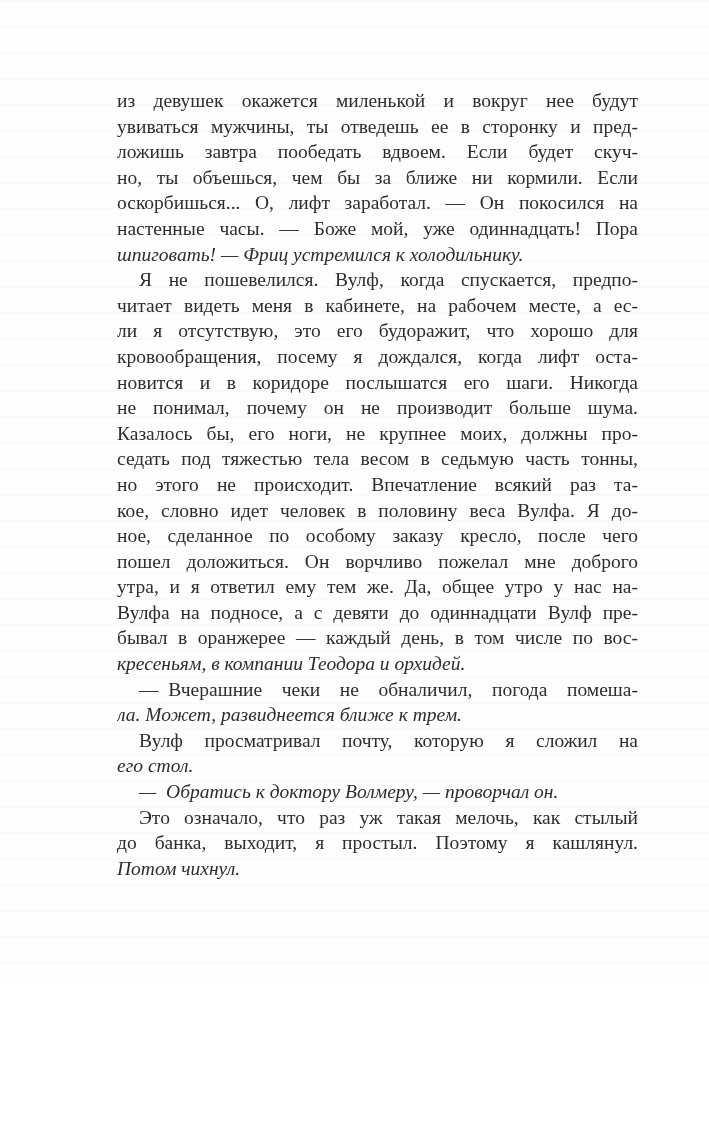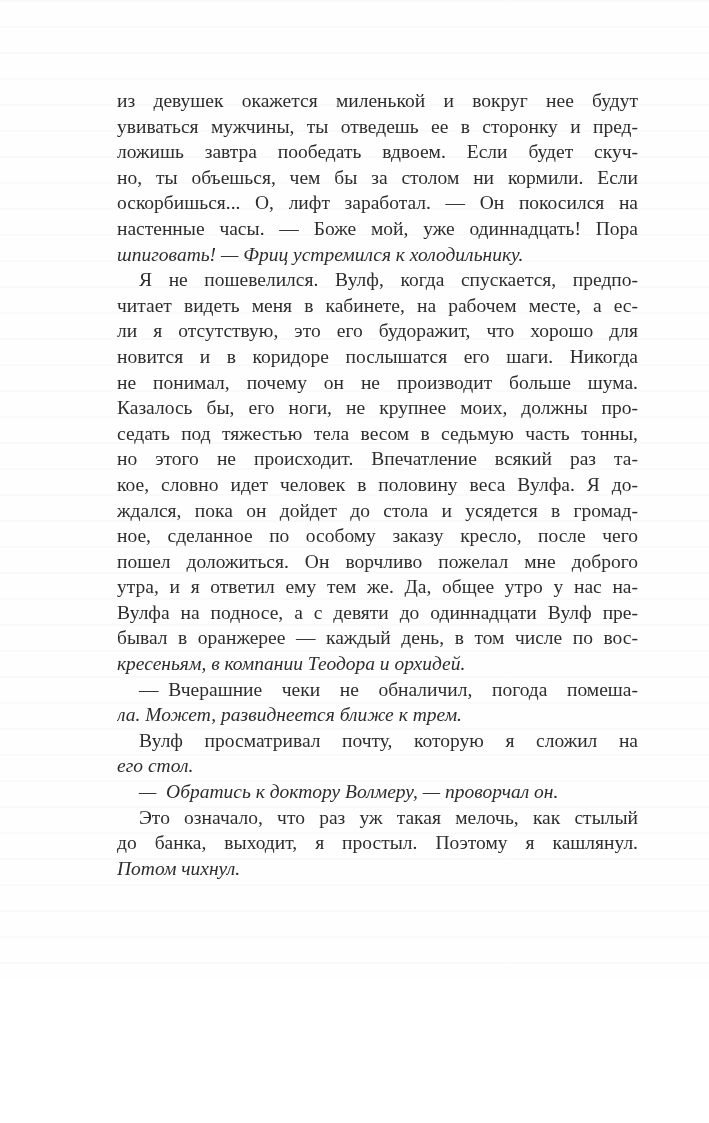--- a/index.html
+++ b/index.html
@@ -75,34 +75,34 @@
 </style>
 </head>
 <body>
 
 <div class="page">
 
   <div class="text-block">
       <div class="line">из девушек окажется миленькой и вокруг нее будут</div>
       <div class="line">увиваться мужчины, ты отведешь ее в сторонку и пред-</div>
       <div class="line">ложишь завтра пообедать вдвоем. Если будет скуч-</div>
-      <div class="line">но, ты объешься, чем бы за столом ни кормили. Если</div>
+      <div class="line">но, ты объешься, чем бы за ближе ни кормили. Если</div>
       <div class="line">оскорбишься... О, лифт заработал. — Он покосился на</div>
       <div class="line">настенные часы. — Боже мой, уже одиннадцать! Пора</div>
       <div class="line par-end">шпиговать! — Фриц устремился к холодильнику.</div>
       <div class="line indent">Я не пошевелился. Вулф, когда спускается, предпо-</div>
       <div class="line">читает видеть меня в кабинете, на рабочем месте, а ес-</div>
       <div class="line">ли я отсутствую, это его будоражит, что хорошо для</div>
+      <div class="line">кровообращения, посему я дождался, когда лифт оста-</div>
       <div class="line">новится и в коридоре послышатся его шаги. Никогда</div>
       <div class="line">не понимал, почему он не производит больше шума.</div>
       <div class="line">Казалось бы, его ноги, не крупнее моих, должны про-</div>
       <div class="line">седать под тяжестью тела весом в седьмую часть тонны,</div>
       <div class="line">но этого не происходит. Впечатление всякий раз та-</div>
       <div class="line">кое, словно идет человек в половину веса Вулфа. Я до-</div>
-      <div class="line">ждался, пока он дойдет до стола и усядется в громад-</div>
       <div class="line">ное, сделанное по особому заказу кресло, после чего</div>
       <div class="line">пошел доложиться. Он ворчливо пожелал мне доброго</div>
       <div class="line">утра, и я ответил ему тем же. Да, общее утро у нас на-</div>
       <div class="line">Вулфа на подносе, а с девяти до одиннадцати Вулф пре-</div>
       <div class="line">бывал в оранжерее — каждый день, в том числе по вос-</div>
       <div class="line par-end">кресеньям, в компании Теодора и орхидей.</div>
       <div class="line indent">— Вчерашние чеки не обналичил, погода помеша-</div>
       <div class="line par-end">ла. Может, развиднеется ближе к трем.</div>
       <div class="line indent">Вулф просматривал почту, которую я сложил на</div>
       <div class="line par-end">его стол.</div>

